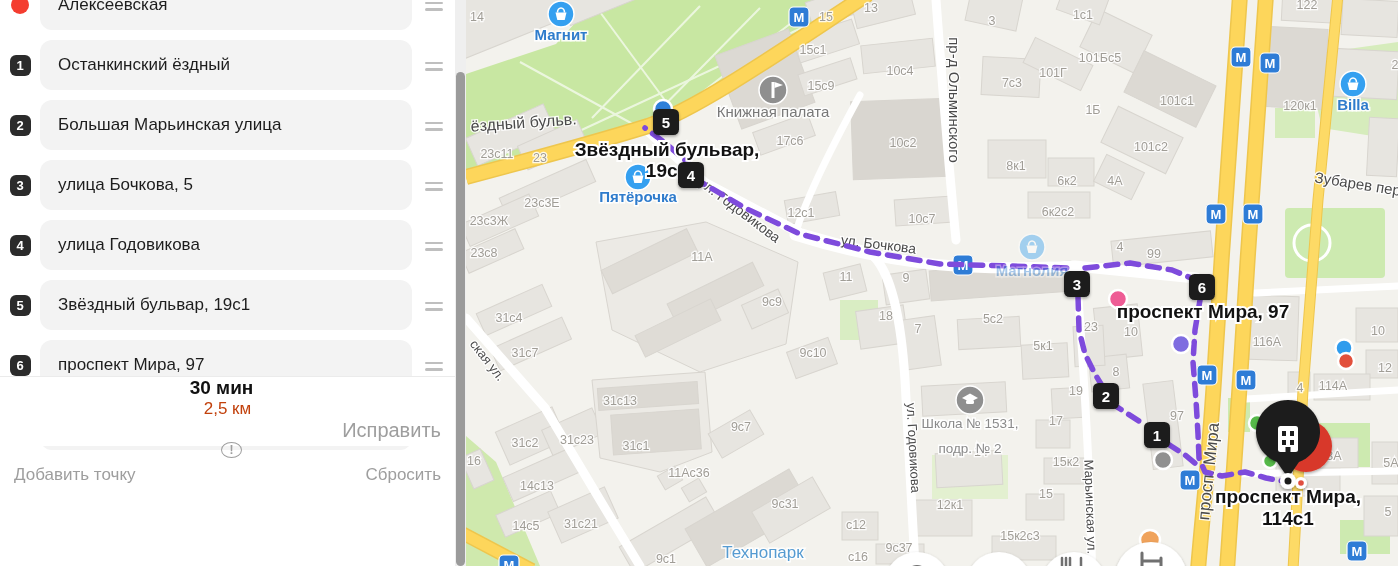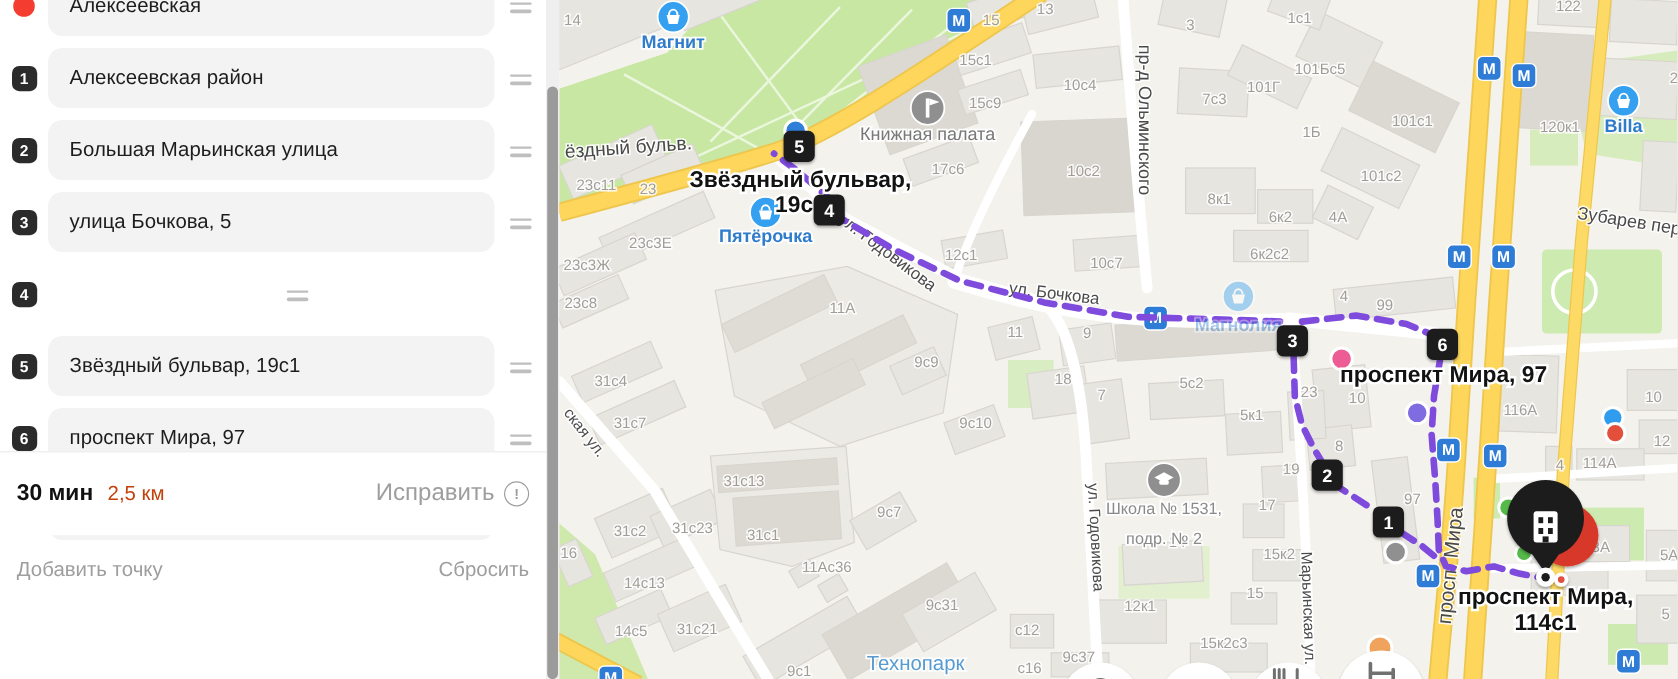--- a/index.html
+++ b/index.html
@@ -14,21 +14,21 @@
          font-size:13px;font-weight:bold;display:flex;align-items:center;justify-content:center;}
   .badge.start{width:18px;height:18px;border-radius:50%;background:#f43d30;}
   .badge.end{width:19px;height:19px;border-radius:50%;background:#2b2b2b;}
   .field{width:372px;height:50px;background:#f3f3f3;border-radius:12px;display:flex;
          align-items:center;padding:0 18px;box-sizing:border-box;font-size:17px;color:#1d1d1d;}
   .handlebox{flex:1;display:flex;justify-content:center;cursor:grab;padding-top:2px;}
   .handle span{display:block;width:18px;height:2.5px;background:#bfbfbf;border-radius:2px;margin:4px 0;}
   .actions{display:flex;justify-content:space-between;align-items:center;padding:0 14px;margin-top:2px;height:30px;}
   .actions span{font-size:17px;color:#9e9e9e;cursor:pointer;}
   .sfooter{position:absolute;left:0;bottom:0;width:455px;height:70px;border-top:1px solid #ebebeb;
-           display:flex;align-items:center;padding:0 14px;box-sizing:border-box;background:#fff;}
+           display:flex;align-items:center;padding:0 14px;box-sizing:border-box;background:#fff;flex-direction:column;}
   .sfooter .time{font-size:19px;font-weight:bold;color:#111;margin-right:12px;}
   .sfooter .dist{font-size:17px;color:#c2410c;}
   .sfooter .fix{margin-left:auto;font-size:20px;color:#9e9e9e;cursor:pointer;}
   .sfooter .info{width:19px;height:19px;border:1.5px solid #9e9e9e;border-radius:50%;color:#9e9e9e;
                  font-size:12px;font-weight:bold;display:flex;align-items:center;justify-content:center;
                  margin-left:8px;cursor:pointer;}
   
   .scrollbar-track{position:absolute;left:455px;top:0;width:11px;height:566px;background:#efefef;z-index:4;}
   .scrollbar-thumb{position:absolute;left:1px;top:72px;width:9px;height:494px;background:#9b9b9b;border-radius:5px;}
   
@@ -58,21 +58,21 @@
             <div class="handle">
               <span></span>
               <span></span>
             </div>
           </div>
         </div>
         <div class="wrow">
           <div class="badgebox">
             <div class="badge">1</div>
           </div>
-          <div class="field">Алексеевская район</div>
+          <div class="field">Останкинский ёздный</div>
           <div class="handlebox">
             <div class="handle">
               <span></span>
               <span></span>
             </div>
           </div>
         </div>
         <div class="wrow">
           <div class="badgebox">
             <div class="badge">2</div>
@@ -94,20 +94,21 @@
             <div class="handle">
               <span></span>
               <span></span>
             </div>
           </div>
         </div>
         <div class="wrow">
           <div class="badgebox">
             <div class="badge">4</div>
           </div>
+          <div class="field">улица Годовикова</div>
           <div class="handlebox">
             <div class="handle">
               <span></span>
               <span></span>
             </div>
           </div>
         </div>
         <div class="wrow">
           <div class="badgebox">
             <div class="badge">5</div>

